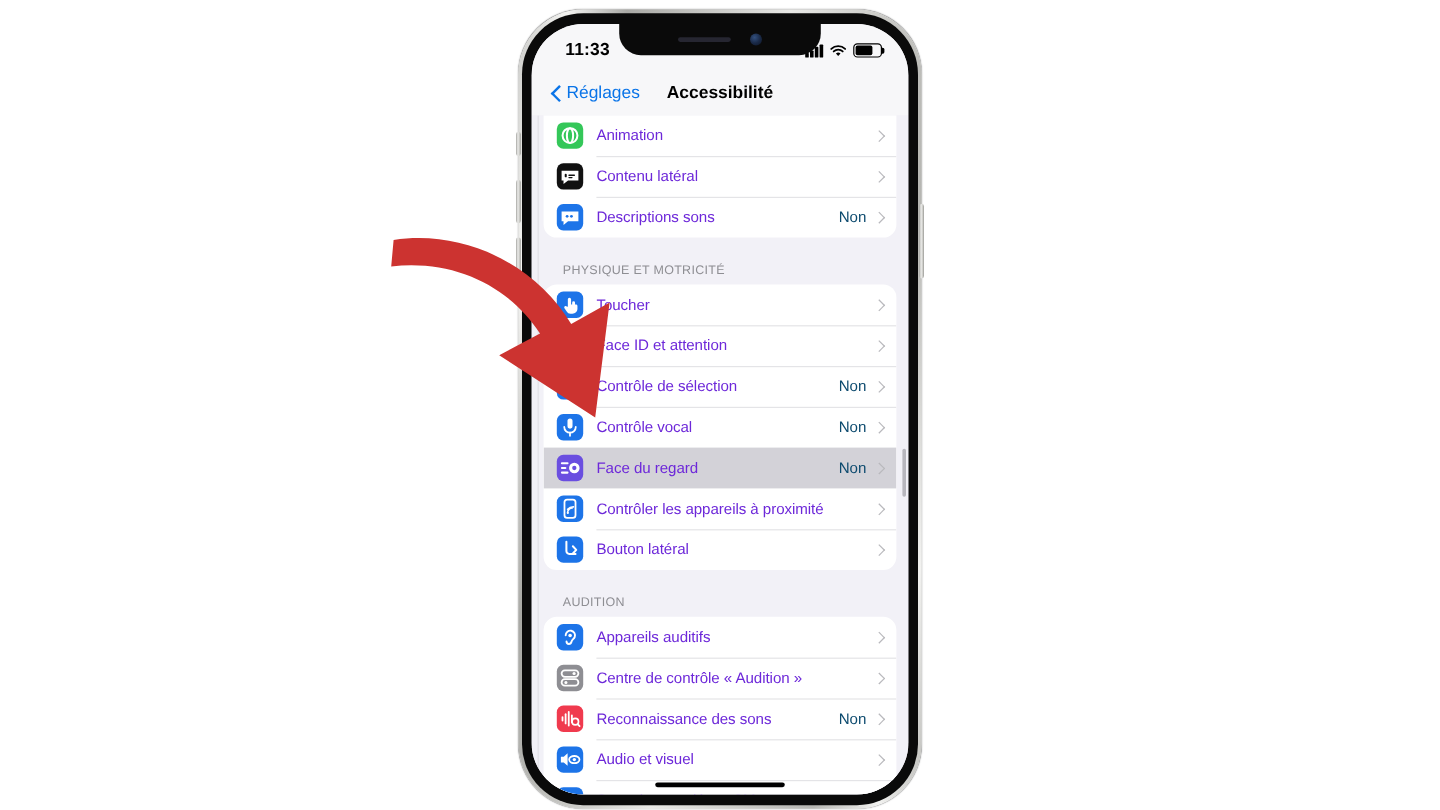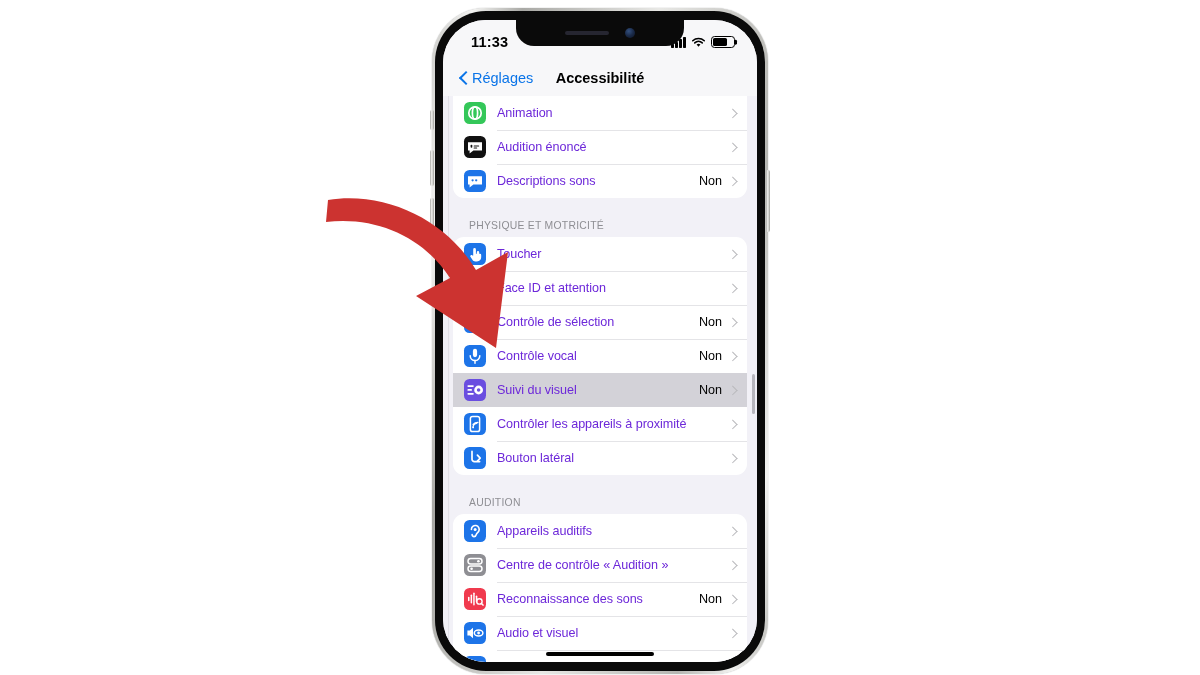--- a/index.html
+++ b/index.html
@@ -217,21 +217,21 @@
   }
   .row-label {
     font-size: 12.6px;
     color: #6d28d9;
     white-space: nowrap;
     letter-spacing: -.05px;
   }
   .row-value {
     margin-left: auto;
     font-size: 12.6px;
-    color: #000000;
+    color: #0c4a6e;
     margin-right: 7px;
   }
   .row-chevron {
     margin-left: auto;
     width: 7px; height: 12px;
     position: relative;
     flex: 0 0 auto;
   }
   .row-value + .row-chevron { margin-left: 0; }
   .row-chevron::before {
@@ -356,21 +356,21 @@
               </div>
               <div class="row">
                 <div class="row-icon" style="background: rgb(17, 17, 17);">
                   <svg class="ic-svg" viewBox="0 0 22 22">
                     <path d="M4 6.2h14v8.2H9.4L5.6 17.4v-3H4z" fill="#fff"></path>
                     <rect x="6.6" y="8.8" width="1.7" height="3" rx=".8" fill="#111"></rect>
                     <rect x="9.6" y="9.4" width="5.6" height="1.2" rx=".6" fill="#111"></rect>
                     <rect x="9.6" y="11.4" width="3.6" height="1.2" rx=".6" fill="#111"></rect>
                   </svg>
                 </div>
-                <div class="row-label">Audition énoncé</div>
+                <div class="row-label">Contenu latéral</div>
                 <div class="row-chevron"></div>
               </div>
               <div class="row">
                 <div class="row-icon" style="background: rgb(29, 116, 232);">
                   <svg class="ic-svg" viewBox="0 0 22 22">
                     <path d="M4 6.2h14v8.2H9.4L5.6 17.4v-3H4z" fill="#fff"></path>
                     <circle cx="8.6" cy="10.3" r="1.15" fill="#1d74e8"></circle>
                     <circle cx="12.2" cy="10.3" r="1.15" fill="#1d74e8"></circle>
                   </svg>
                 </div>
@@ -427,21 +427,21 @@
               <div class="row selected">
                 <div class="row-icon" style="background: rgb(106, 78, 224);">
                   <svg class="ic-svg" viewBox="0 0 22 22">
                     <rect x="3.4" y="6.2" width="6.4" height="1.7" rx=".85" fill="#fff"></rect>
                     <rect x="3.4" y="10.1" width="4.6" height="1.7" rx=".85" fill="#fff"></rect>
                     <rect x="3.4" y="14" width="6.4" height="1.7" rx=".85" fill="#fff"></rect>
                     <circle cx="14.6" cy="11" r="4.4" fill="#fff"></circle>
                     <circle cx="14.6" cy="11" r="1.8" fill="#6a4ee0"></circle>
                   </svg>
                 </div>
-                <div class="row-label">Suivi du visuel</div>
+                <div class="row-label">Face du regard</div>
                 <div class="row-value">Non</div>
                 <div class="row-chevron"></div>
               </div>
               <div class="row">
                 <div class="row-icon" style="background: rgb(29, 116, 232);">
                   <svg class="ic-svg" viewBox="0 0 22 22">
                     <rect x="6.4" y="3.4" width="9.2" height="15.2" rx="2.2" fill="none" stroke="#fff" stroke-width="1.5"></rect>
                     <path d="M9 14.2a3.9 3.9 0 0 1 3.9-3.9M9 11.4a6.7 6.7 0 0 1 4.9-2" stroke="#fff" stroke-width="1.3" fill="none" stroke-linecap="round"></path>
                     <circle cx="9.2" cy="14.4" r=".9" fill="#fff"></circle>
                   </svg>

